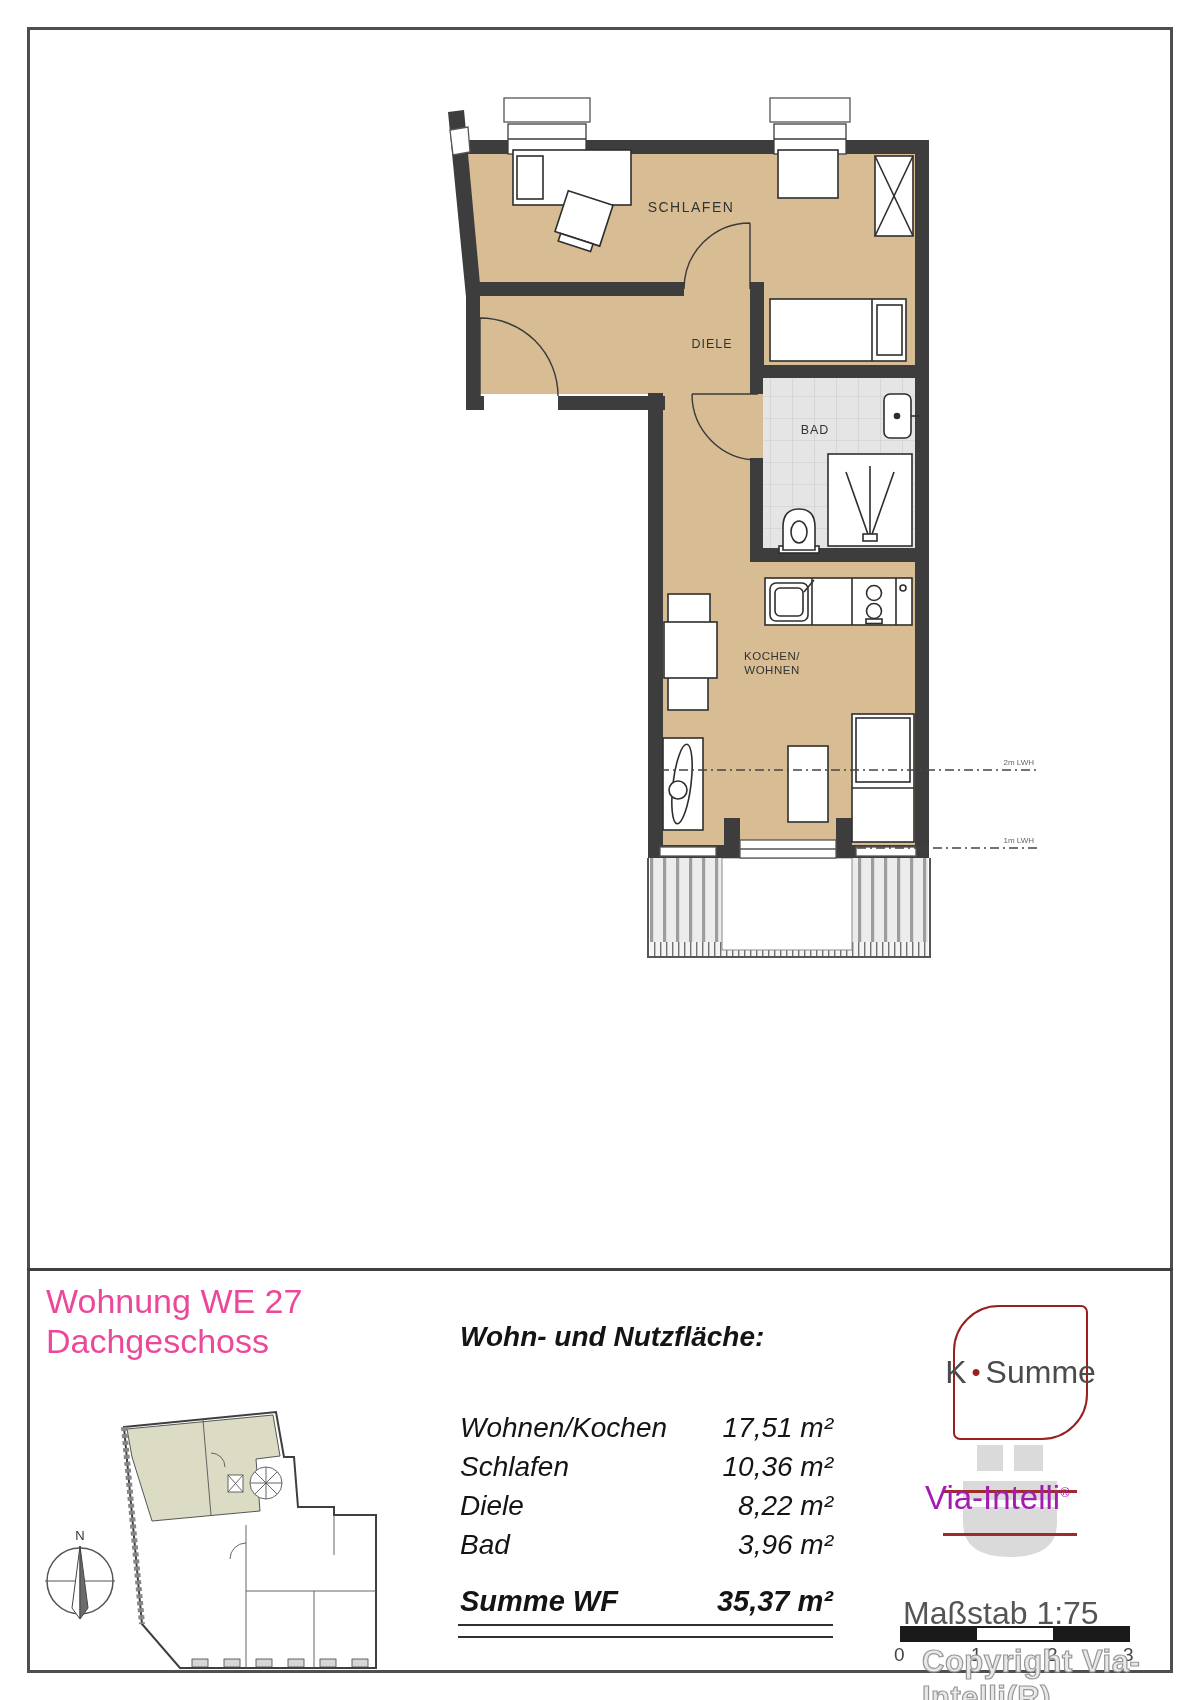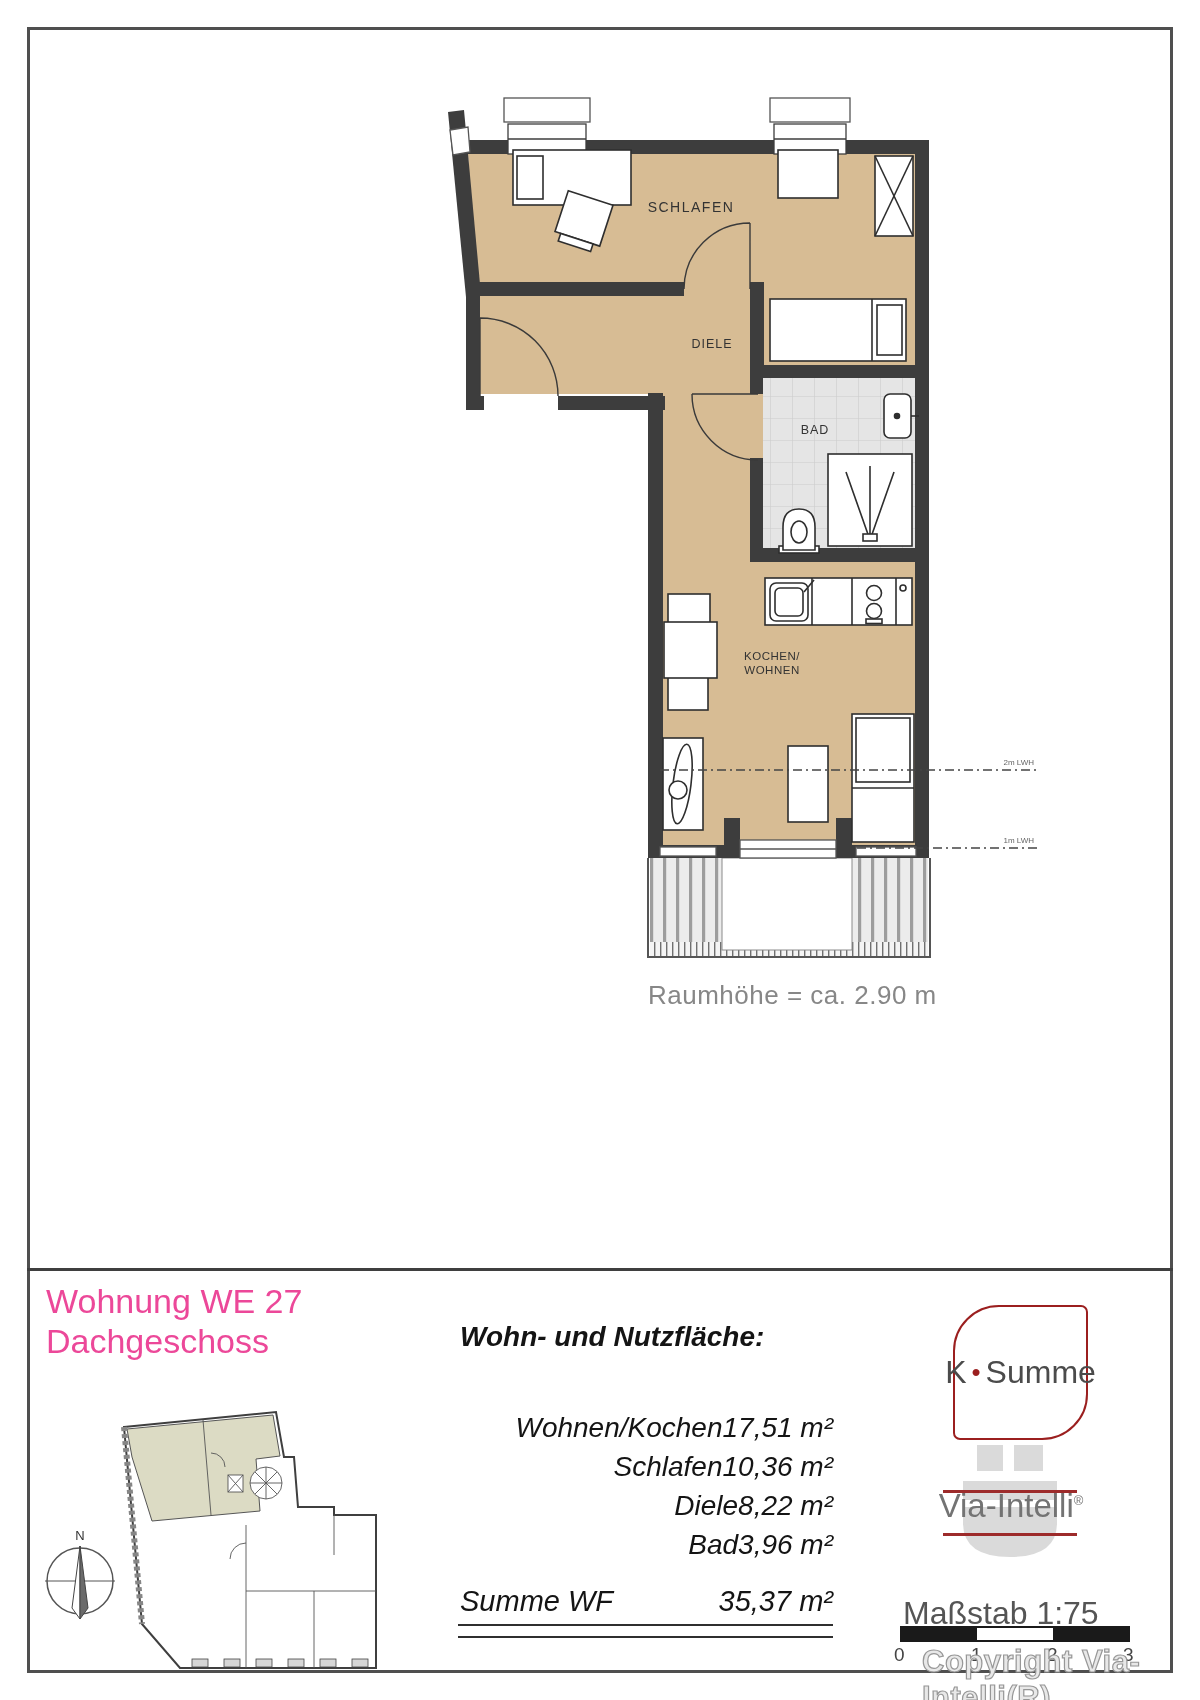--- a/index.html
+++ b/index.html
@@ -8,32 +8,32 @@
   .frame{position:absolute;left:27px;top:27px;width:1146px;height:1646px;
          border:3px solid #4f4f4f;box-sizing:border-box;background:#fff;}
   .divider{position:absolute;left:27px;top:1268px;width:1146px;height:3px;background:#3f3f3f;}
   .plan-svg{position:absolute;left:380px;top:80px;width:680px;height:940px;}
   .rh-note{position:absolute;left:648px;top:980px;font-size:26px;color:#878787;letter-spacing:.5px;}
   
   .title-block{position:absolute;left:46px;top:1281px;color:#ec4899;font-size:34px;line-height:40px;}
   .map-svg{position:absolute;left:40px;top:1393px;width:350px;height:278px;}
   .tbl-head{position:absolute;left:460px;top:1288px;font-size:28px;font-style:italic;font-weight:bold;color:#141414;margin-top:33px;}
   .tbl-rows{position:absolute;left:460px;top:1408px;width:373px;font-size:28px;font-style:italic;color:#141414;}
-  .tbl-row{display:flex;justify-content:flex-end;height:39px;line-height:39px;}
+  .tbl-row{display:flex;justify-content:space-between;height:39px;line-height:39px;}
   .tbl-total{position:absolute;left:460px;top:1585px;width:373px;display:flex;justify-content:space-between;
-             font-size:29px;font-style:italic;font-weight:normal;color:#141414;}
+             font-size:29px;font-style:italic;font-weight:bold;color:#141414;}
   .dbl-rule{position:absolute;left:458px;top:1624px;width:375px;height:10px;
             border-top:2.5px solid #2f2f2f;border-bottom:2.5px solid #2f2f2f;}
   .kspot{position:absolute;left:953px;top:1305px;width:135px;height:135px;box-sizing:border-box;
          border:2.5px solid #9b1f1f;border-radius:46px 7px 46px 7px;background:#fff;
          display:flex;align-items:center;justify-content:center;font-size:32px;color:#4b4b4b;}
   .kspot .dot{color:#9b1f1f;margin:0 5px;font-size:26px;}
   .via{position:absolute;left:925px;top:1443px;width:180px;height:130px;}
   .via .rule{position:absolute;left:18px;width:134px;height:3px;background:#9d2b2b;}
-  .via .name{position:absolute;left:0;top:44px;width:172px;text-align:center;font-size:33px;color:#737373;}
+  .via .name{position:absolute;left:0;top:36px;width:172px;font-size:33px;color:#a21caf;}
   .via sup{font-size:13px;}
   .scale-label{position:absolute;left:903px;top:1595px;font-size:32px;color:#555;}
   .scalebar{position:absolute;left:900px;top:1626px;width:230px;height:16px;box-sizing:border-box;
             border:2px solid #1a1a1a;display:flex;background:#fff;}
   .scalebar .b{flex:1;background:#1a1a1a;} .scalebar .w{flex:1;background:#fff;}
   .tick{position:absolute;top:1644px;font-size:19px;color:#444;}
   .copyright{position:absolute;left:922px;top:1644px;font-size:31px;font-weight:bold;letter-spacing:.5px;
              color:#e8e8e8;-webkit-text-stroke:1.2px #979797;z-index:5;}
   svg text{font-family:"Liberation Sans", sans-serif;}
 </style>
@@ -185,21 +185,20 @@
     <text x="1034" y="765" text-anchor="end" font-size="8" fill="#666">2m LWH</text>
     <text x="1034" y="843" text-anchor="end" font-size="8" fill="#666">1m LWH</text>
 
     <text x="691" y="212" text-anchor="middle" font-size="14" letter-spacing="1.5" fill="#333" font-weight="500">SCHLAFEN</text>
     <text x="712" y="348" text-anchor="middle" font-size="12.5" letter-spacing="1" fill="#333" font-weight="500">DIELE</text>
     <text x="815" y="434" text-anchor="middle" font-size="12.5" letter-spacing="1" fill="#333" font-weight="500">BAD</text>
     <text x="772" y="660" text-anchor="middle" font-size="11.5" letter-spacing=".5" fill="#333" font-weight="500">KOCHEN/</text>
     <text x="772" y="674" text-anchor="middle" font-size="11.5" letter-spacing=".5" fill="#333" font-weight="500">WOHNEN</text>
   </svg>
 
-  <div class="rh-note">Raumhöhe  = ca. 2.90 m</div>
 
   <div class="divider"></div>
 
   <div class="title-block">
     <div>Wohnung WE 27</div>
     <div>Dachgeschoss</div>
   </div>
 
   <svg class="map-svg" viewBox="0 0 350 278">
     <g>

